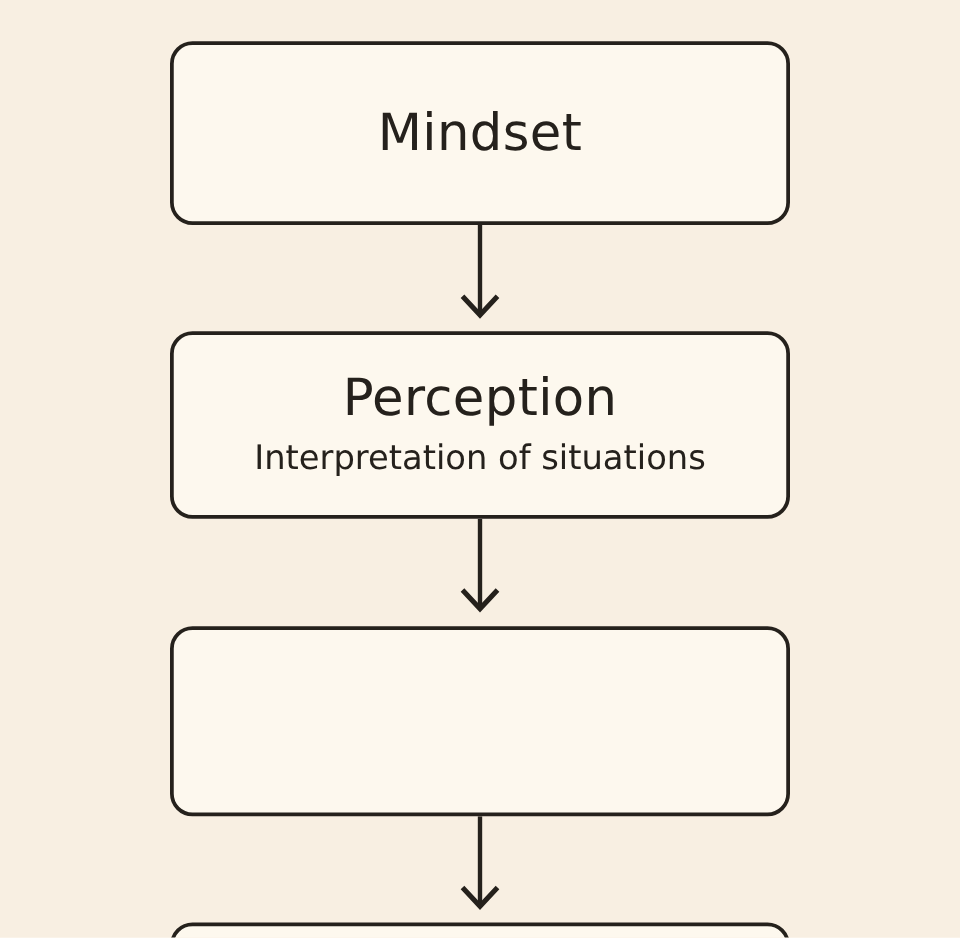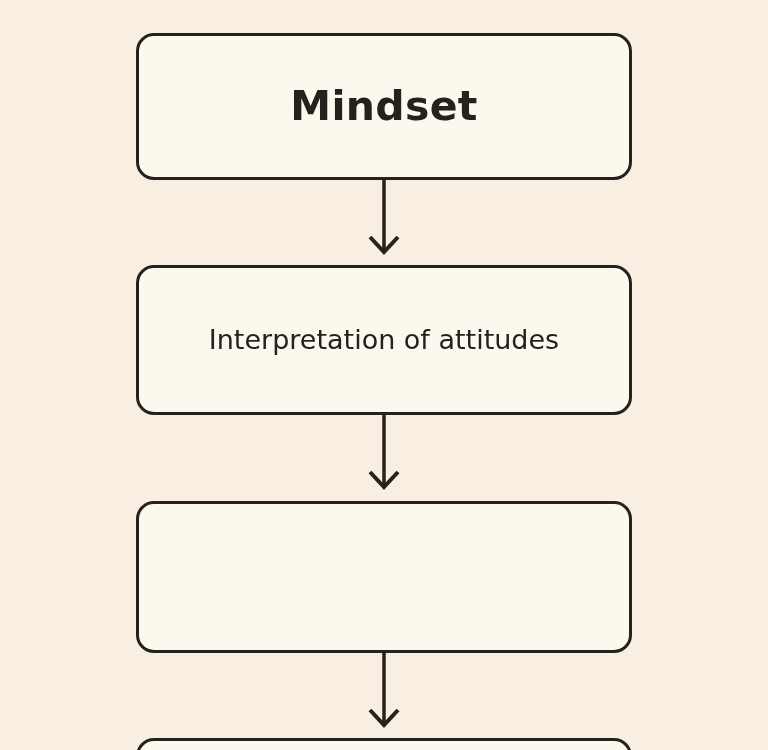--- a/index.html
+++ b/index.html
@@ -25,21 +25,21 @@
     background: var(--fill, #fdf8ee);
     display: flex;
     flex-direction: column;
     align-items: center;
     justify-content: center;
     gap: 10px;
     text-align: center;
   }
   .node-title {
     font-size: 41px;
-    font-weight: 700;
+    font-weight: 400;
     line-height: 1.1;
     letter-spacing: 0.3px;
   }
   .node-subtitle {
     font-size: 27px;
     font-weight: 400;
     line-height: 1.2;
   }
   #node-mindset    { top: 33px;  height: 147px; }
   #node-perception { top: 265px; height: 150px; }
@@ -64,21 +64,22 @@
   <div class="node" id="node-mindset">
     <div class="node-title">Mindset</div>
   </div>
 
   <svg class="arrow" id="arrow-1" viewBox="0 0 40 80" width="40" height="80" aria-hidden="true">
     <line x1="20" y1="0" x2="20" y2="70" stroke="currentColor" stroke-width="3.5"></line>
     <polyline points="6,57 20,72 34,57" fill="none" stroke="currentColor" stroke-width="4" stroke-linejoin="miter"></polyline>
   </svg>
 
   <div class="node" id="node-perception">
-    <div class="node-subtitle">Interpretation of attitudes</div>
+    <div class="node-title">Perception</div>
+    <div class="node-subtitle">Interpretation of situations</div>
   </div>
 
   <svg class="arrow" id="arrow-2" viewBox="0 0 40 80" width="40" height="80" aria-hidden="true">
     <line x1="20" y1="0" x2="20" y2="70" stroke="currentColor" stroke-width="3.5"></line>
     <polyline points="6,57 20,72 34,57" fill="none" stroke="currentColor" stroke-width="4" stroke-linejoin="miter"></polyline>
   </svg>
 
   <div class="node" id="node-decision">
   </div>
 

